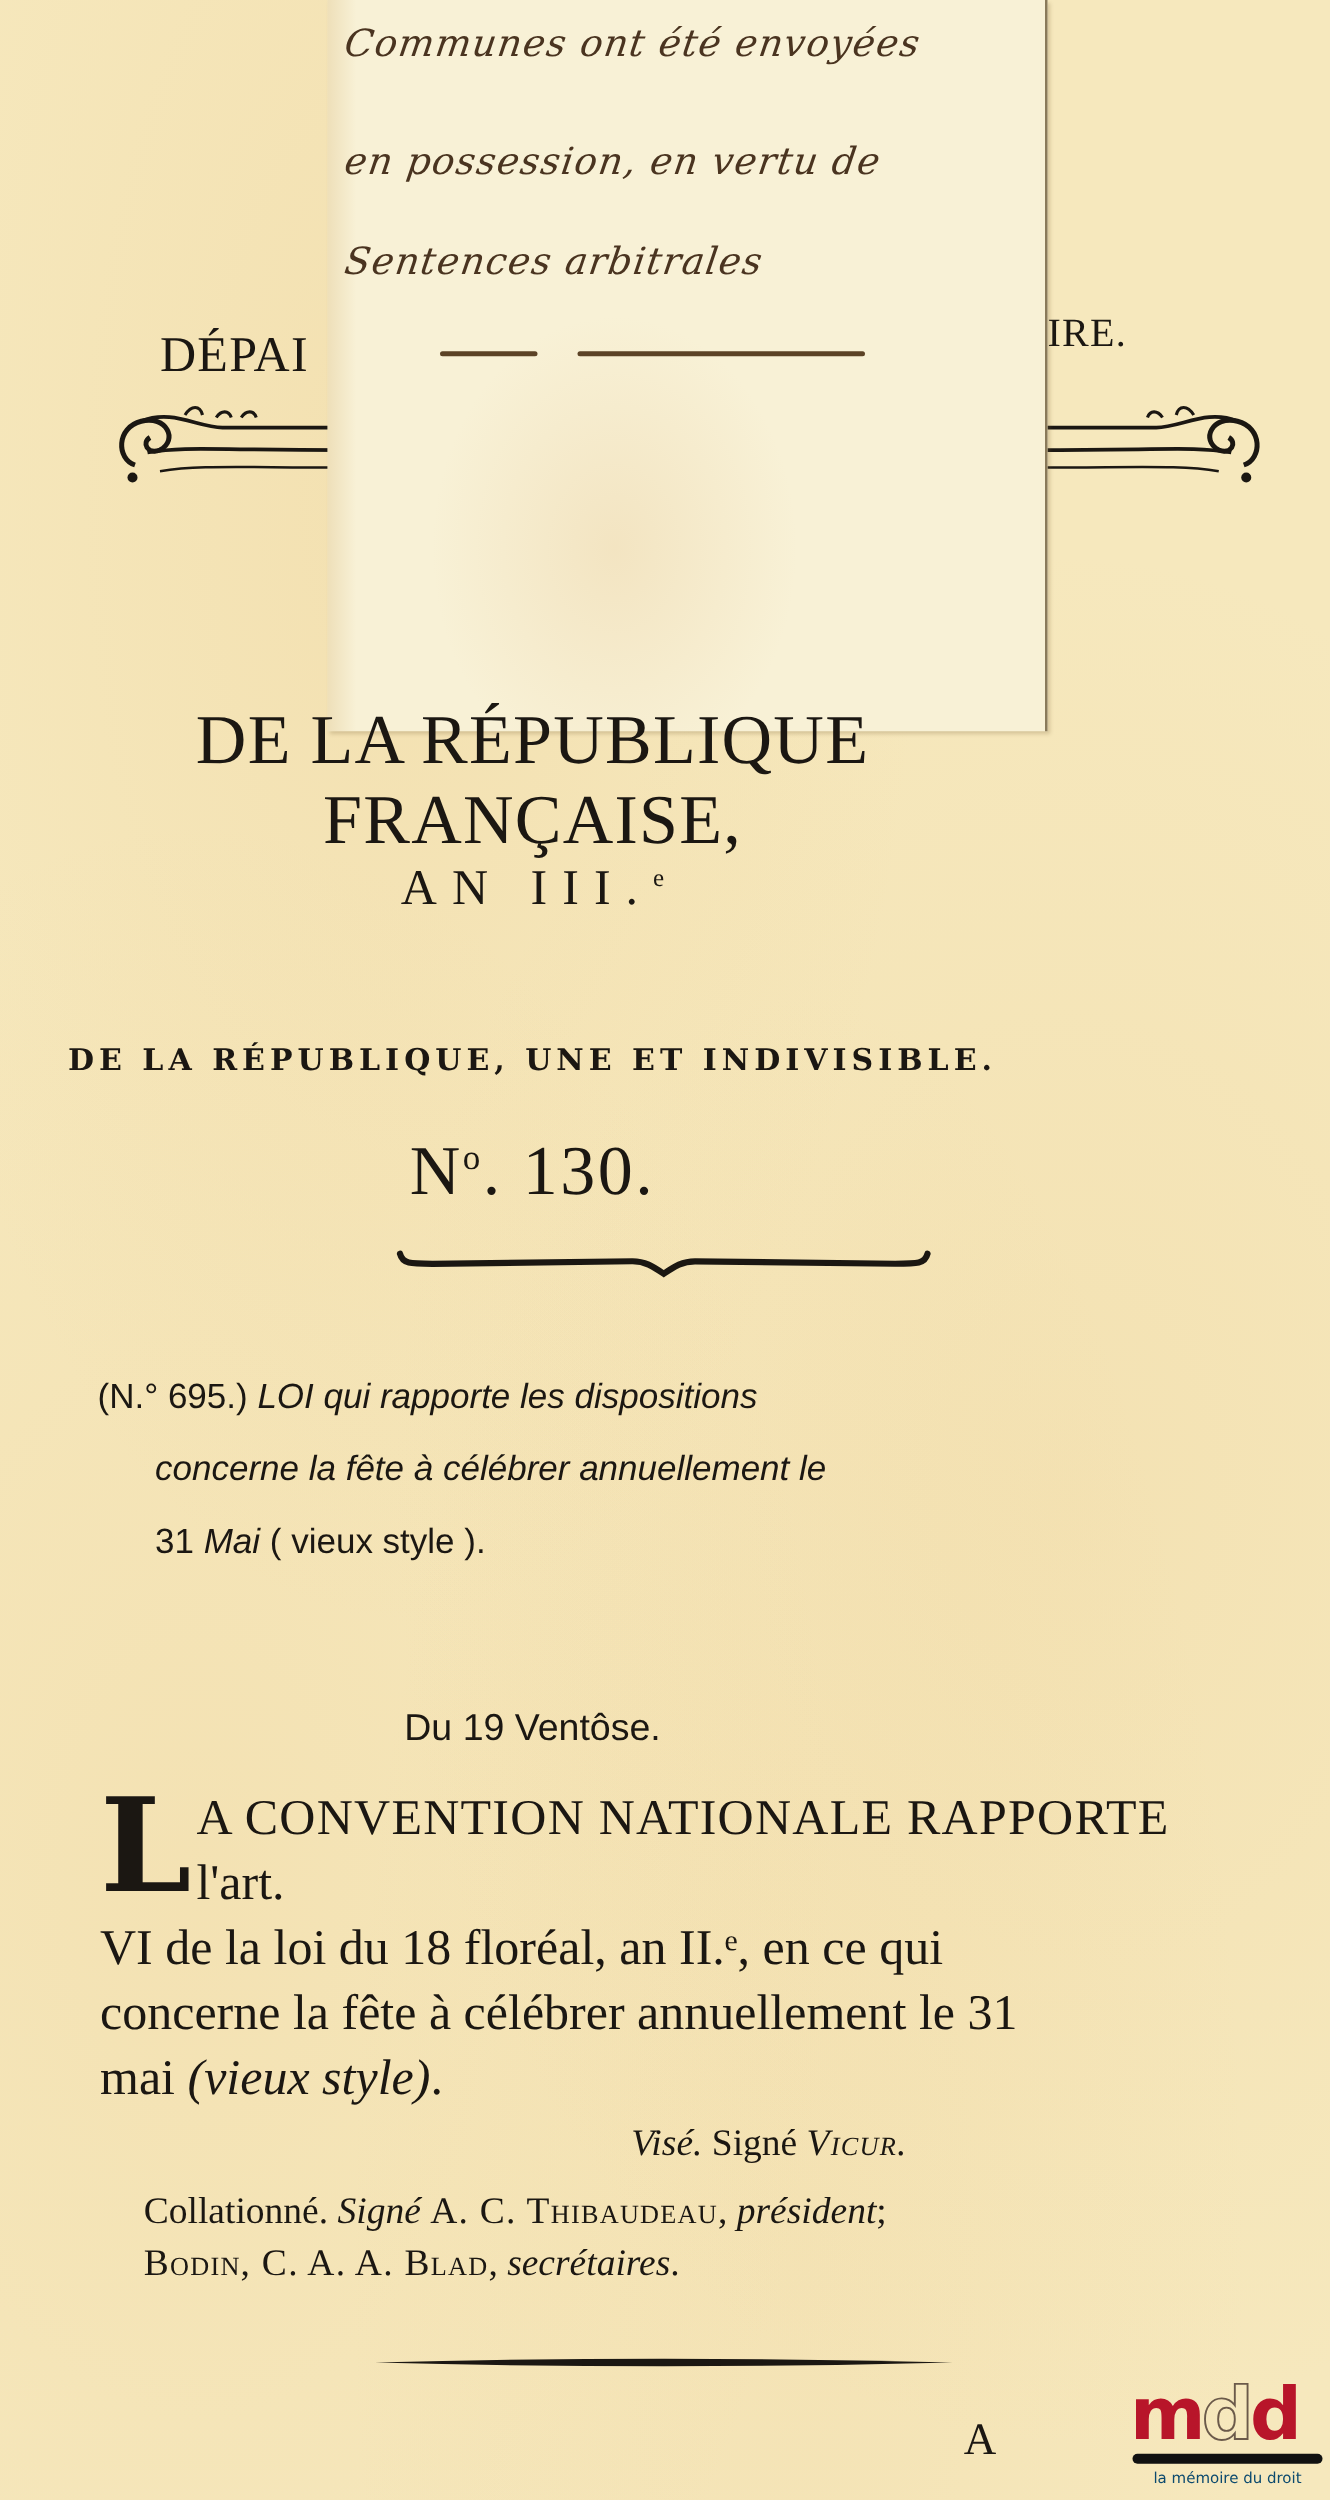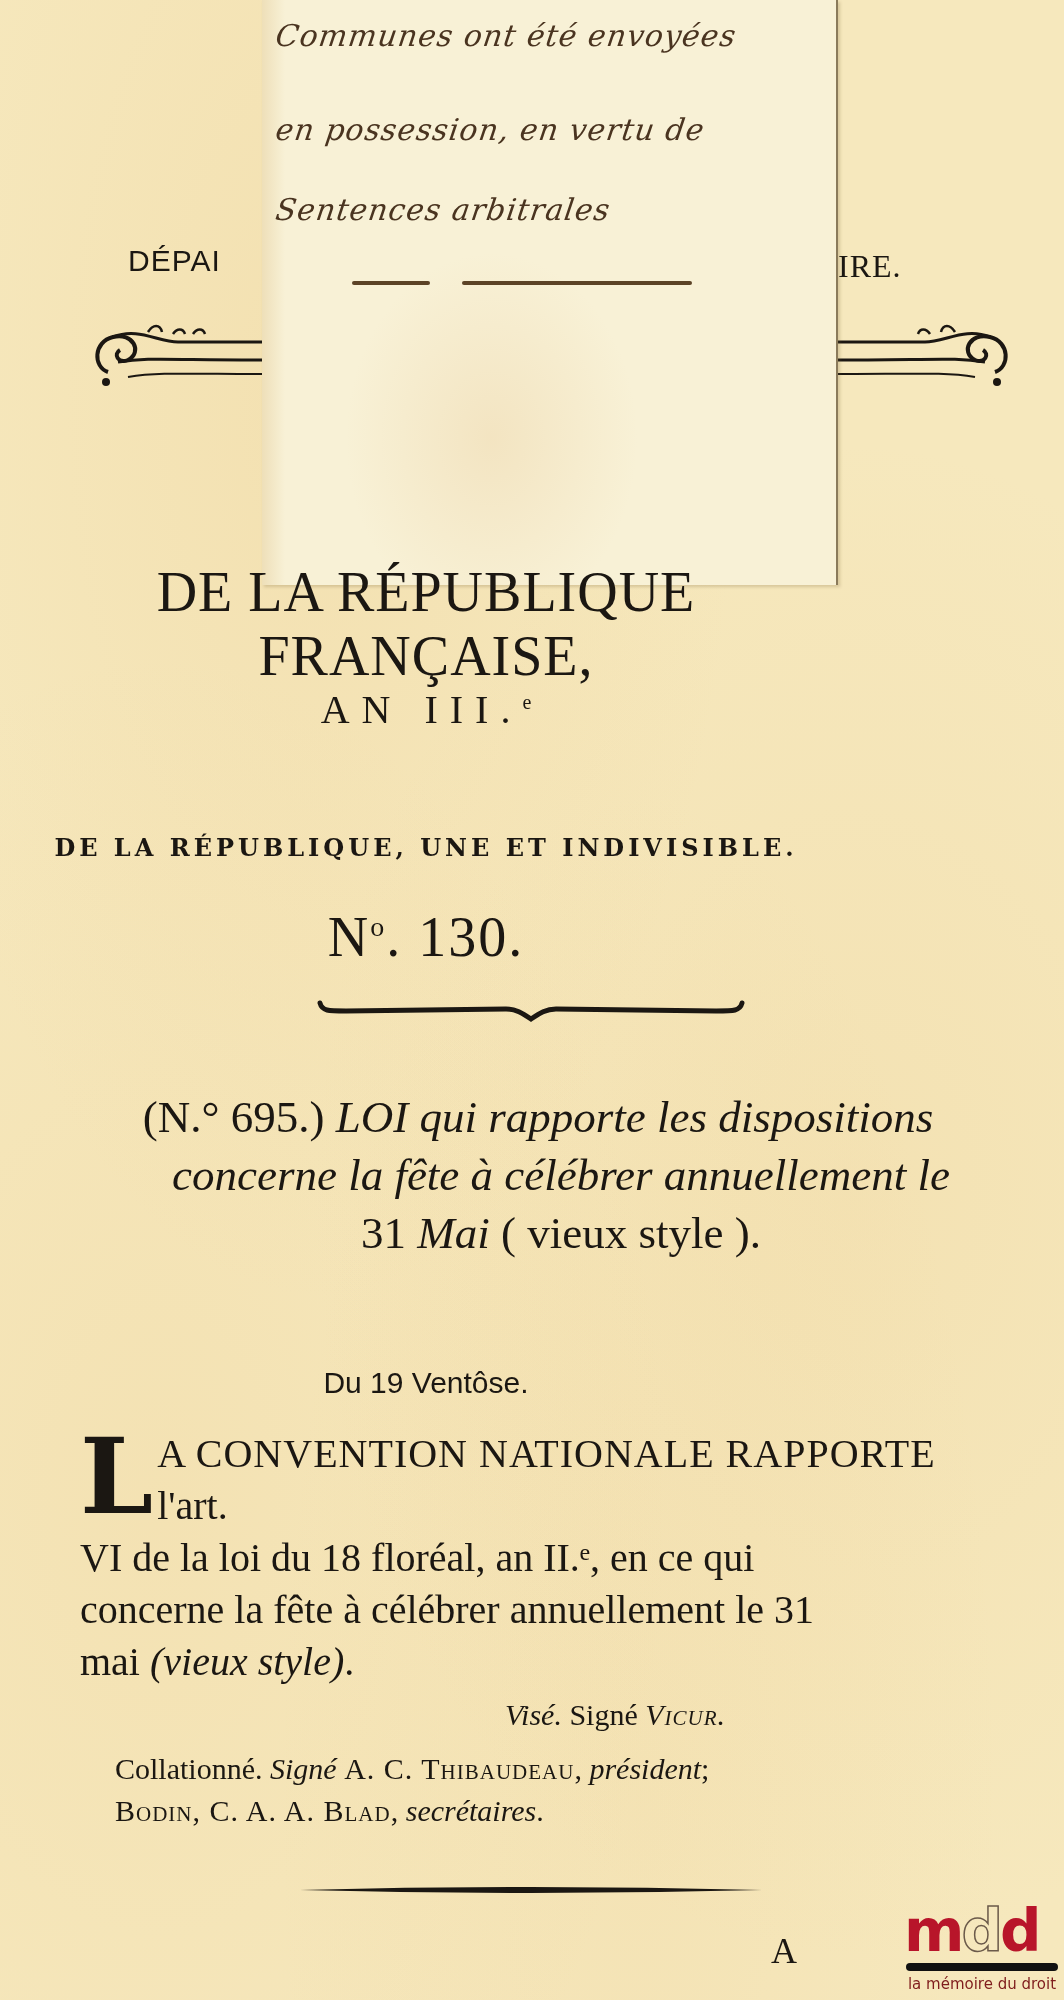--- a/index.html
+++ b/index.html
@@ -11,21 +11,21 @@
         radial-gradient(ellipse at 80% 60%, rgba(230,190,120,0.15), transparent 45%),
         radial-gradient(ellipse at 15% 75%, rgba(230,190,120,0.15), transparent 40%),
         radial-gradient(ellipse at 60% 90%, rgba(230,190,120,0.12), transparent 40%);
       font-family: "DejaVu Serif", "Liberation Serif", serif;
       color: #1b1712;
     }
     .abs { position: absolute; }
     .center { left: 0; width: 852px; text-align: center; }
 
     
-    .dept-left { left: 128px; top: 244px; font-size: 30px; letter-spacing: 1px; font-family: Liberation Sans, sans-serif; }
+    .dept-left { left: 128px; top: 260px; font-size: 40px; letter-spacing: 1px; font-family: Liberation Serif, serif; }
     .dept-right { left: 838px; top: 248px; font-size: 32px; letter-spacing: 1px; font-family: "Liberation Serif", serif; }
     .orn { top: 312px; height: 80px; width: 185px; }
     .orn-left { left: 88px; }
     .orn-right { left: 830px; }
 
     
     .note {
       left: 262px; top: 0; width: 574px; height: 585px;
       background: #f8f1d6;
       background-image:
@@ -45,21 +45,21 @@
     }
 
     .title-line { top: 560px; font-size: 56px; letter-spacing: 1px; font-family: "Liberation Serif", serif; }
     .an { top: 686px; font-size: 40px; letter-spacing: 12px; font-family: "Liberation Serif", serif; }
     .an sup { font-size: 20px; letter-spacing: 0; }
     .subtitle { top: 800px; font-size: 24px; letter-spacing: 4px; font-weight: bold; font-family: "DejaVu Serif", serif; margin-top: 33px; }
     .numero { top: 905px; font-size: 56px; font-family: "Liberation Serif", serif; letter-spacing: 2px; }
     .numero sup { font-size: 28px; }
     .brace { left: 316px; top: 995px; width: 430px; height: 30px; }
 
-    .law-block { left: 78px; top: 1088px; width: 920px; font-size: 45px; line-height: 58px; font-family: Liberation Serif, serif; text-align: center; }
+    .law-block { left: 78px; top: 1088px; width: 920px; font-size: 28px; line-height: 58px; font-family: Liberation Sans, sans-serif; }
     .law-block .it { font-style: italic; }
     .law-block .indent { padding-left: 46px; }
 
     .date-line { top: 1366px; font-size: 30px; font-family: Liberation Sans, sans-serif; text-align: center; }
 
     .body-block { left: 80px; top: 1428px; width: 920px; font-size: 40px; line-height: 52px; font-family: "Liberation Serif", serif; }
     .dropcap { float: left; font-size: 104px; line-height: 86px; font-weight: bold; margin: 6px 4px 0 0; font-family: "DejaVu Serif", serif; }
     .sc { font-variant: small-caps; letter-spacing: 1px; }
     .it { font-style: italic; }
 
@@ -67,21 +67,21 @@
     .collation { left: 115px; top: 1748px; width: 920px; font-size: 30px; line-height: 42px; font-family: "Liberation Serif", serif; }
     .collation .line2 { padding-left: 0; }
 
     .endrule { left: 298px; top: 1885px; width: 466px; height: 10px; }
     .sig-mark { left: 771px; top: 1930px; font-size: 36px; font-family: "Liberation Serif", serif; }
 
     .logo { left: 904px; top: 1905px; width: 156px; }
     .logo-mark { font-family: "DejaVu Sans", sans-serif; font-size: 58px; line-height: 52px; font-weight: bold; color: #b8152a; letter-spacing: -3px; }
     .logo-mark .hollow { color: transparent; -webkit-text-stroke: 1.5px #6b5a4a; }
     .logo-bar { height: 8px; background: #111; border-radius: 4px; margin: 6px 2px 4px 2px; }
-    .logo-text { font-family: "DejaVu Sans", sans-serif; font-size: 15px; color: #7f1d1d; text-align: center; }
+    .logo-text { font-family: "DejaVu Sans", sans-serif; font-size: 12px; color: #0c4a6e; text-align: center; }
   </style>
 </head>
 <body>
 
 <div class="abs dept-left">DÉPAI</div>
 <div class="abs dept-right">IRE.</div>
 
 <svg class="abs orn orn-left" viewBox="0 0 185 80">
   <path d="M20 60 C5 55 5 30 25 25 C45 20 55 40 40 48 C30 52 25 42 32 38" fill="none" stroke="#1b1712" stroke-width="4"></path>
   <path d="M25 25 C50 15 70 30 90 30 L185 30" fill="none" stroke="#1b1712" stroke-width="3"></path>

